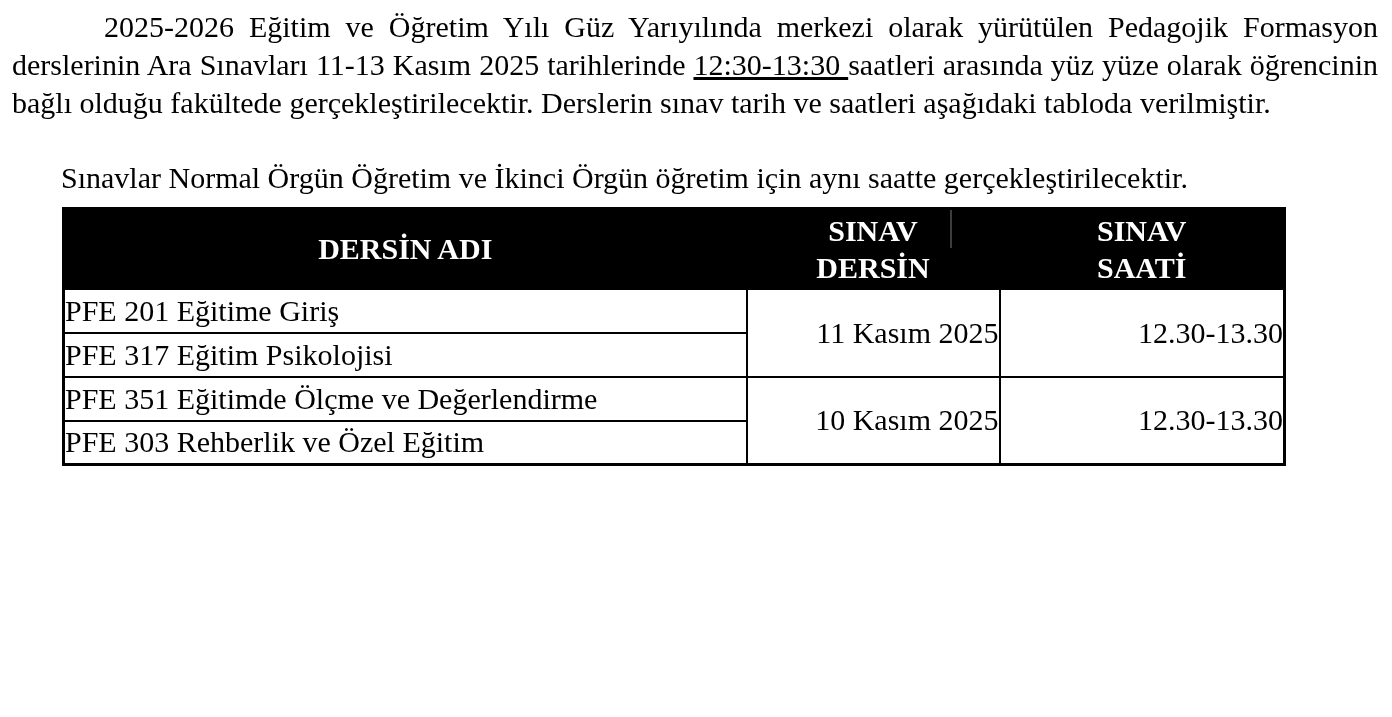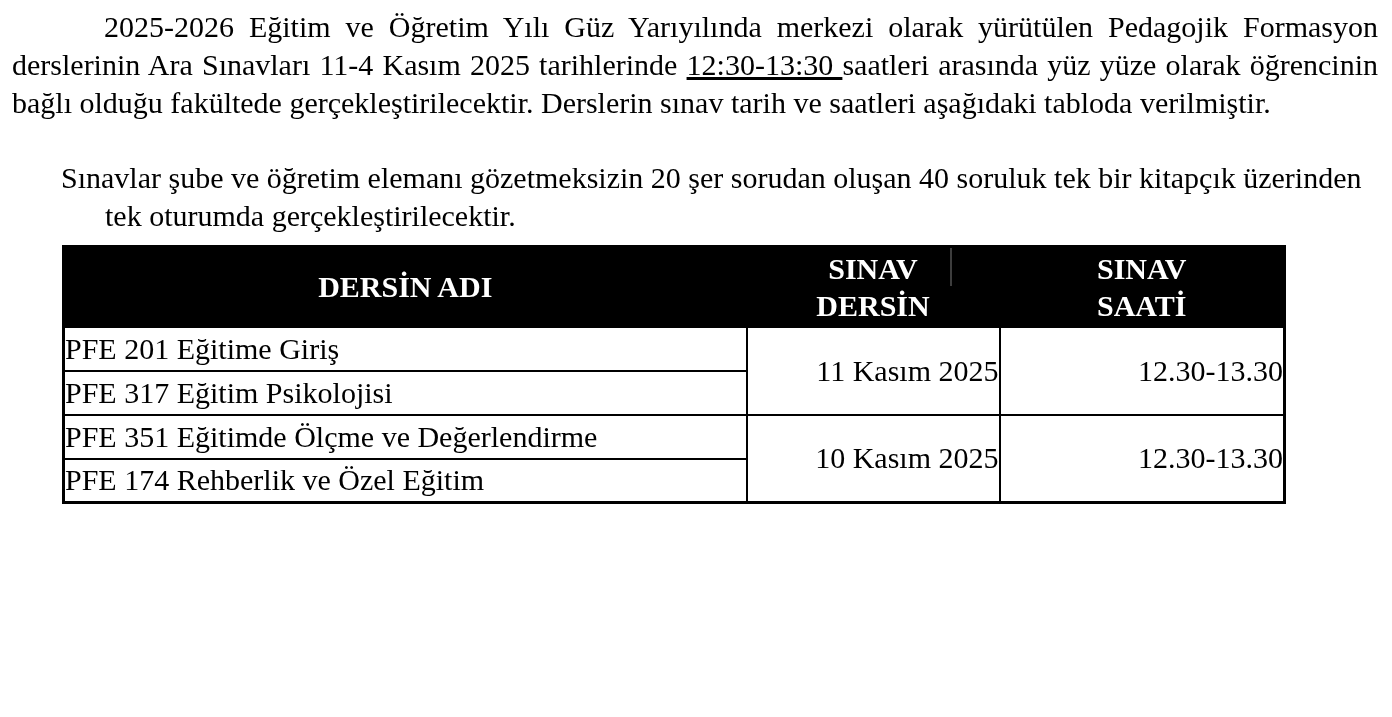--- a/index.html
+++ b/index.html
@@ -93,24 +93,24 @@
     height: 38px;
     background: #3d3d3d;
     pointer-events: none;
   }
 </style>
 </head>
 <body>
 
 <div class="page">
 
-  <p class="intro"><span>2025-2026 Eğitim ve Öğretim Yılı Güz Yarıyılında merkezi olarak yürütülen Pedagojik Formasyon derslerinin Ara Sınavları 11-4 Kasım 2025 tarihlerinde </span><span class="underlined">12:30-13:30 </span><span>saatleri arasında yüz yüze olarak öğrencinin bağlı olduğu fakültede gerçekleştirilecektir. Derslerin sınav tarih ve saatleri aşağıdaki tabloda verilmiştir.</span></p>
+  <p class="intro"><span>2025-2026 Eğitim ve Öğretim Yılı Güz Yarıyılında merkezi olarak yürütülen Pedagojik Formasyon derslerinin Ara Sınavları 11-13 Kasım 2025 tarihlerinde </span><span class="underlined">12:30-13:30 </span><span>saatleri arasında yüz yüze olarak öğrencinin bağlı olduğu fakültede gerçekleştirilecektir. Derslerin sınav tarih ve saatleri aşağıdaki tabloda verilmiştir.</span></p>
 
   <div class="notes">
-    <p class="note">Sınavlar şube ve öğretim elemanı gözetmeksizin 20 şer sorudan oluşan 40 soruluk tek bir kitapçık üzerinden tek oturumda gerçekleştirilecektir.</p>
+    <p class="note">Sınavlar Normal Örgün Öğretim ve İkinci Örgün öğretim için aynı saatte gerçekleştirilecektir.</p>
   </div>
 
   <div class="table-wrap">
     <table class="exam-table">
       <colgroup>
         <col class="col-course">
         <col class="col-date">
         <col class="col-time">
       </colgroup>
       <thead>
@@ -136,20 +136,20 @@
         </tr>
         <tr>
           <td class="course">PFE 317 Eğitim Psikolojisi</td>
         </tr>
         <tr>
           <td class="course">PFE 351 Eğitimde Ölçme ve Değerlendirme</td>
           <td class="date" rowspan="2">10 Kasım 2025</td>
           <td class="time" rowspan="2">12.30-13.30</td>
         </tr>
         <tr>
-          <td class="course">PFE 174 Rehberlik ve Özel Eğitim</td>
+          <td class="course">PFE 303 Rehberlik ve Özel Eğitim</td>
         </tr>
       </tbody>
     </table>
     <div class="header-artifact"></div>
   </div>
 
 </div>
 
 </body></html>

